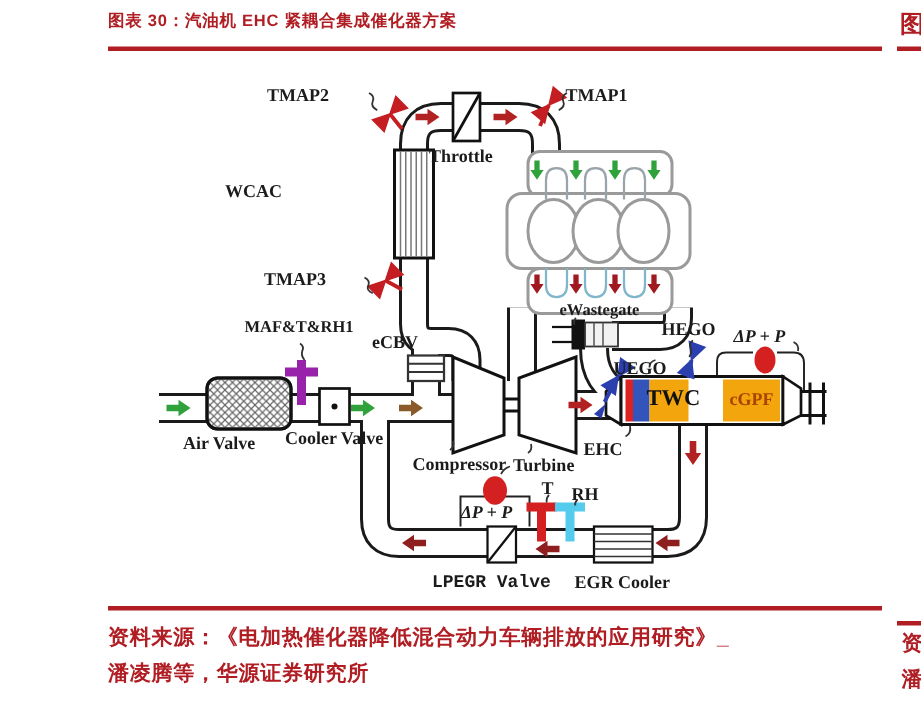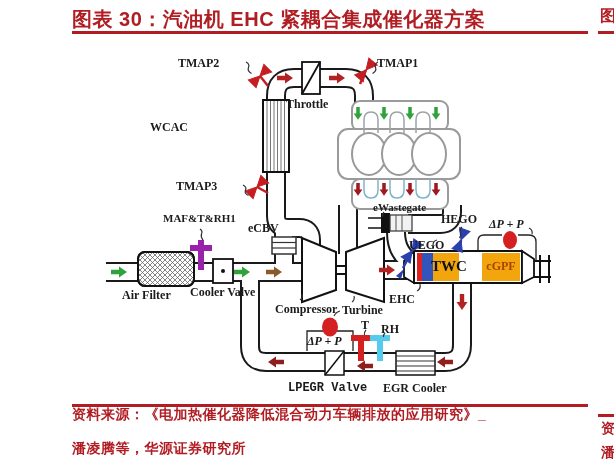--- a/index.html
+++ b/index.html
@@ -1,18 +1,18 @@
 <!DOCTYPE html>
 <html><head>
 <meta charset="utf-8">
 <style>
   html,body{margin:0;padding:0;background:#fff;width:614px;height:470px;overflow:hidden;
     font-family:"Liberation Serif",serif;}
   .rule{position:absolute;height:3px;background:#B01E24;}
-  .title{position:absolute;left:72px;top:6px;font-weight:bold;font-size:20px;color:#B01E24;
+  .title{position:absolute;left:72px;top:6px;font-weight:bold;font-size:11px;color:#B01E24;
     font-family:"Liberation Sans",sans-serif;letter-spacing:.5px;white-space:nowrap;}
   .src{position:absolute;font-weight:bold;font-size:14px;color:#B01E24;
     font-family:"Liberation Sans",sans-serif;letter-spacing:.5px;white-space:nowrap;}
   .frag{position:absolute;overflow:hidden;font-weight:bold;color:#B01E24;
     font-family:"Liberation Sans",sans-serif;white-space:nowrap;}
   .lbl{position:absolute;font-size:12px;font-weight:600;color:#1b1b1b;white-space:nowrap;
     font-family:"Liberation Serif",serif;}
   .sm{font-size:11px;}
   .it{font-style:italic;}
   .twc{position:absolute;left:431px;top:258px;width:29px;text-align:center;font-size:15px;
@@ -263,28 +263,28 @@
 <div class="lbl" style="left:286px;top:97px;">Throttle</div>
 <div class="lbl" style="left:377px;top:56px;">TMAP1</div>
 <div class="lbl" style="left:150px;top:120px;">WCAC</div>
 <div class="lbl" style="left:176px;top:179px;">TMAP3</div>
 <div class="lbl sm" style="left:163px;top:212px;">MAF&amp;T&amp;RH1</div>
 <div class="lbl" style="left:248px;top:221px;">eCBV</div>
 <div class="lbl sm" style="left:373px;top:201px;">eWastegate</div>
 <div class="lbl" style="left:441px;top:212px;">HEGO</div>
 <div class="lbl" style="left:409px;top:226px;margin-top:12px;">UEGO</div>
 <div class="lbl it" style="left:489px;top:217px;">ΔP + P</div>
-<div class="lbl" style="left:122px;top:288px;">Air Filter</div>
+<div class="lbl" style="left:122px;top:288px;">Air Valve</div>
 <div class="lbl" style="left:190px;top:285px;">Cooler Valve</div>
 <div class="lbl" style="left:275px;top:302px;">Compressor</div>
 <div class="lbl" style="left:342px;top:303px;">Turbine</div>
 <div class="lbl" style="left:389px;top:292px;">EHC</div>
 <div class="twc">TWC</div>
 <div class="cgpf">cGPF</div>
 <div class="lbl it" style="left:307px;top:334px;">ΔP + P</div>
 <div class="lbl" style="left:361px;top:318px;">T</div>
 <div class="lbl" style="left:381px;top:322px;">RH</div>
 <div class="lbl" style="left:288px;top:381px;font-family:Liberation Mono, monospace;">LPEGR Valve</div>
 <div class="lbl" style="left:383px;top:381px;">EGR Cooler</div>
 
 <div class="rule" style="left:72px;top:404px;width:516px;"></div>
-<div class="src" style="left:72px;top:406px;">资料来源：《电加热催化器降低混合动力车辆排放的应用研究》_</div>
+<div class="src" style="left:72px;top:416px;">资料来源：《电加热催化器降低混合动力车辆排放的应用研究》_</div>
 <div class="src" style="left:72px;top:440px;">潘凌腾等，华源证券研究所</div>
 
 </body></html>

